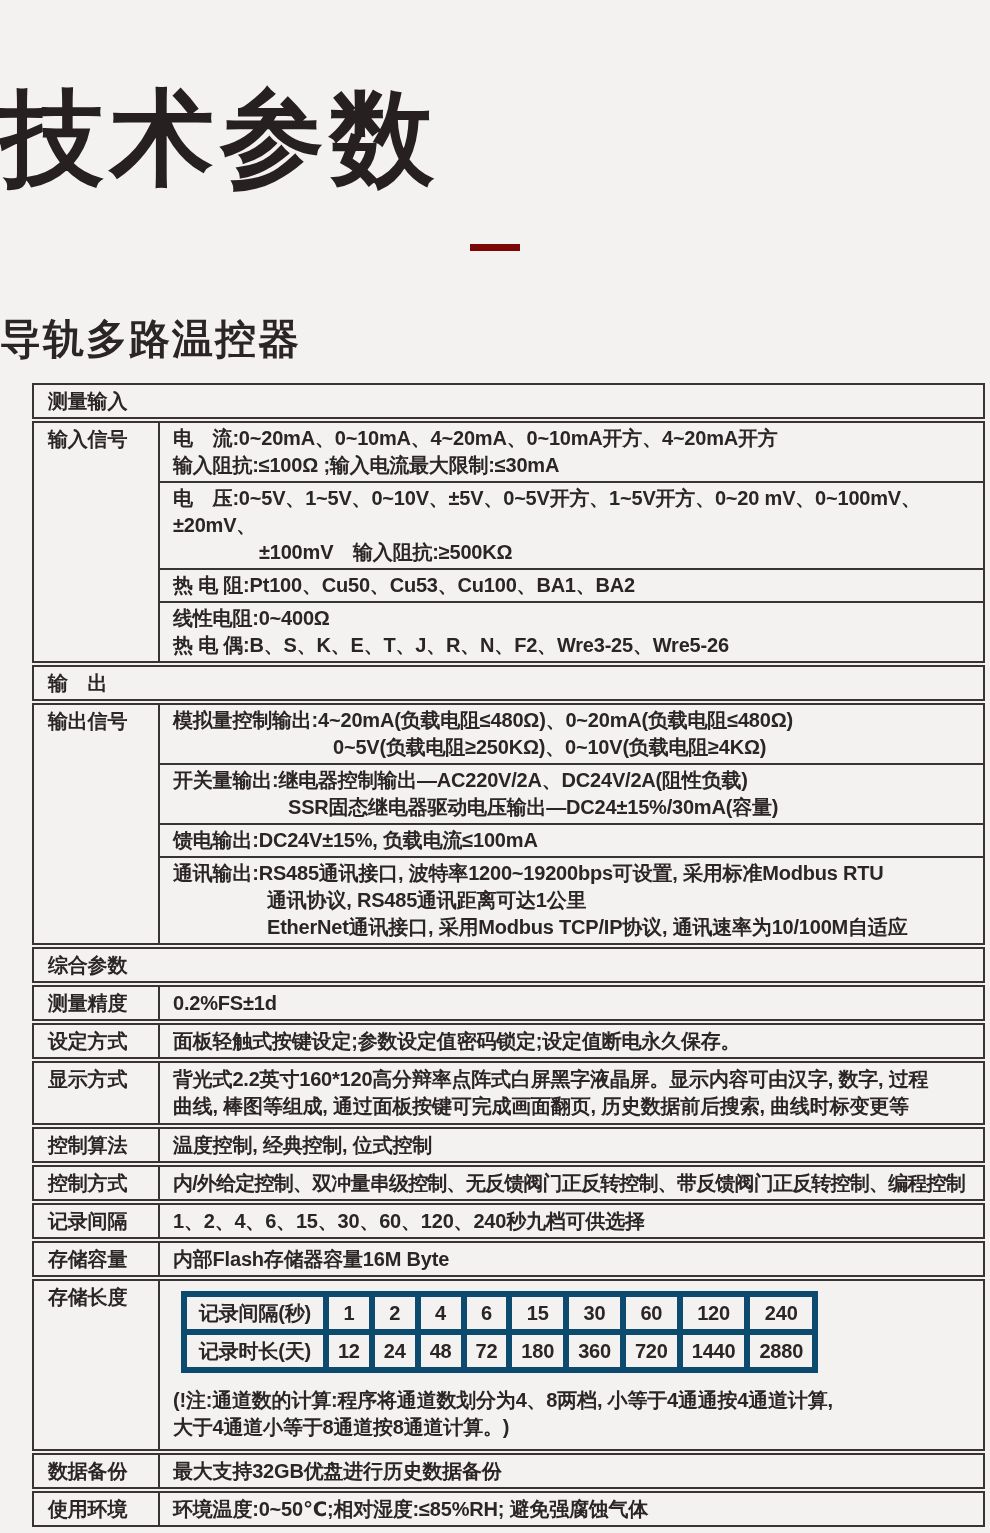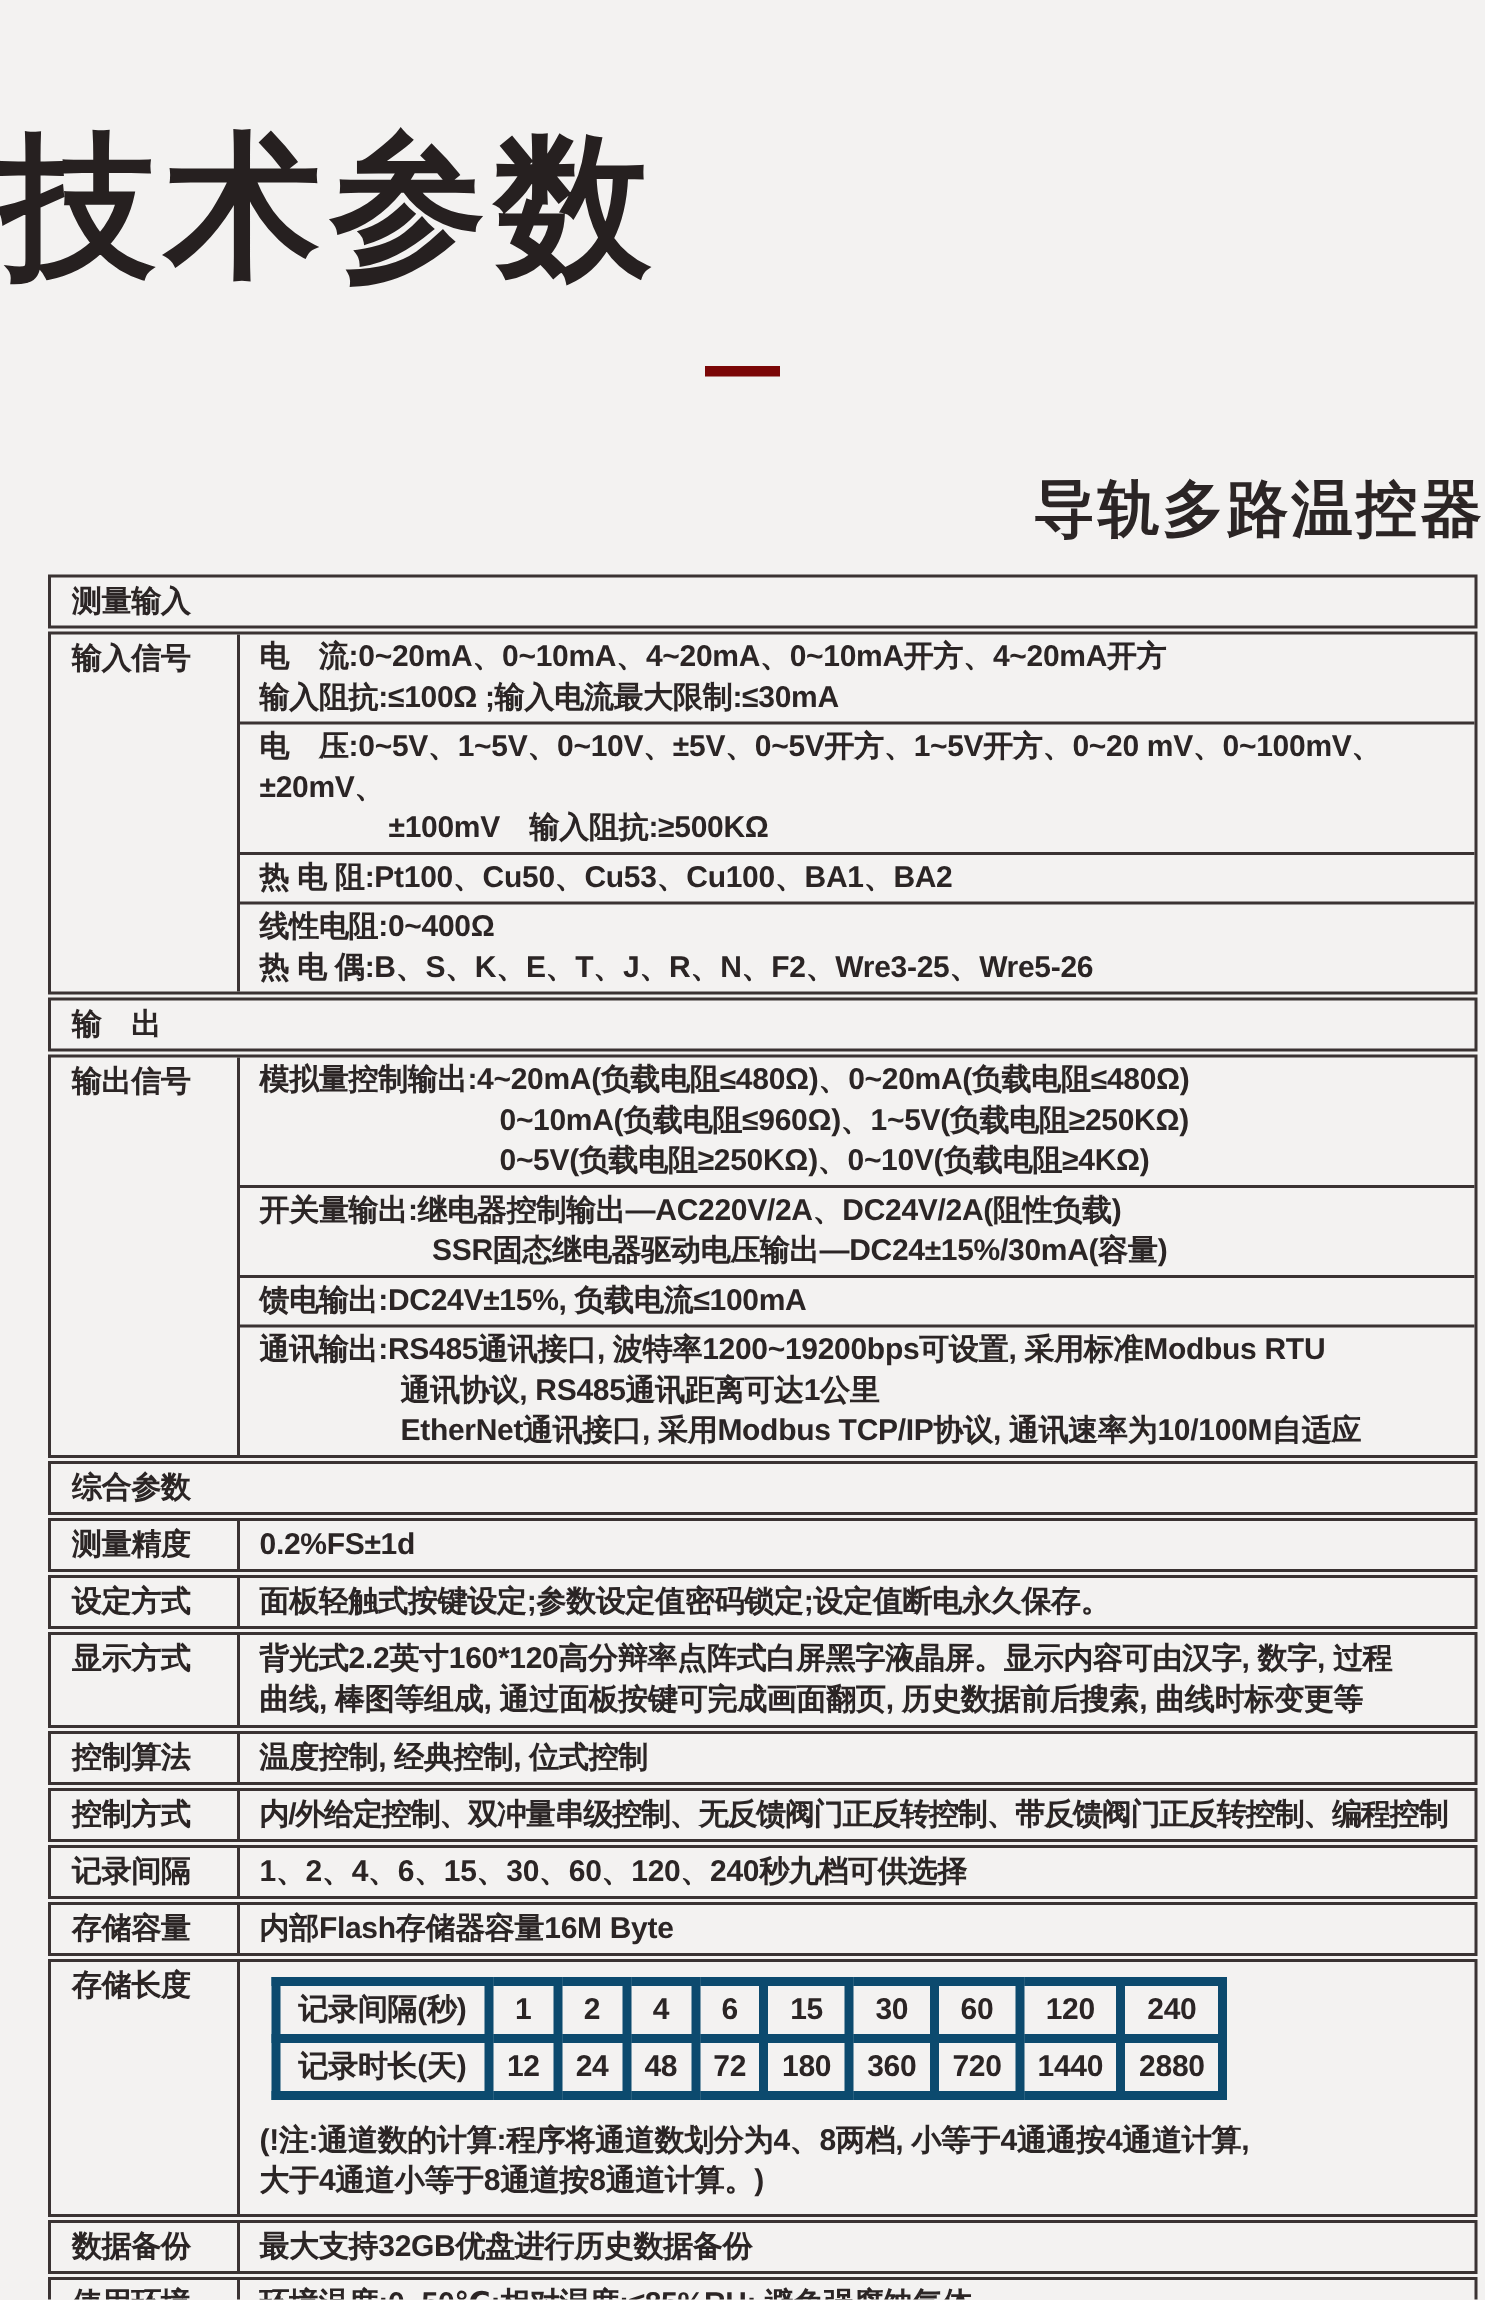--- a/index.html
+++ b/index.html
@@ -17,21 +17,21 @@
     font-weight: 900; letter-spacing: 6px;
     color: #262020;
   }
   .accent-dash {
     width: 50px; height: 7px;
     background: #7b0707;
     margin: 50px auto 0 auto;
   }
   .subtitle {
     margin: 66px 0 4px 0;
-    text-align: right;
+    text-align: left;
     font-size: 41px; line-height: 44px;
     font-weight: 700; letter-spacing: 2px;
   }
   .spec-table {
     width: 953px;
     margin: 22px 0 0 32px;
     font-size: 20px; font-weight: 600;
     letter-spacing: -0.2px;
   }
   .row { border: 2px solid #3a3333; margin-top: 2px; background: transparent; }
@@ -101,21 +101,20 @@
 
   <div class="row section">
     <span>输　出</span>
   </div>
 
   <div class="row group">
     <div class="col-label">输出信号</div>
     <div class="col-content">
       <div class="subcell">
         <div class="line">模拟量控制输出:4~20mA(负载电阻≤480Ω)、0~20mA(负载电阻≤480Ω)</div>
-        <div class="line ind-a">0~10mA(负载电阻≤960Ω)、1~5V(负载电阻≥250KΩ)</div>
         <div class="line ind-a">0~5V(负载电阻≥250KΩ)、0~10V(负载电阻≥4KΩ)</div>
       </div>
       <div class="subcell">
         <div class="line">开关量输出:继电器控制输出—AC220V/2A、DC24V/2A(阻性负载)</div>
         <div class="line ind-s">SSR固态继电器驱动电压输出—DC24±15%/30mA(容量)</div>
       </div>
       <div class="subcell">
         <div class="line">馈电输出:DC24V±15%, 负载电流≤100mA</div>
       </div>
       <div class="subcell">

